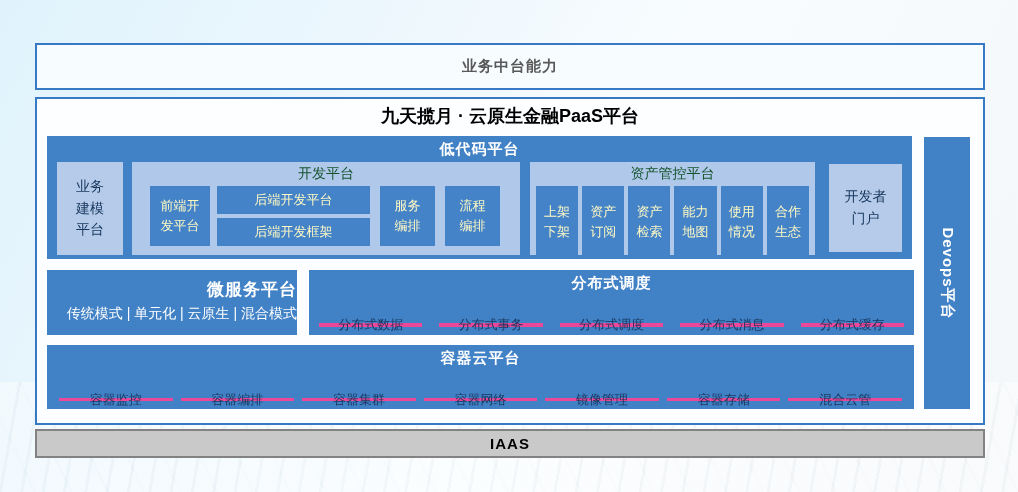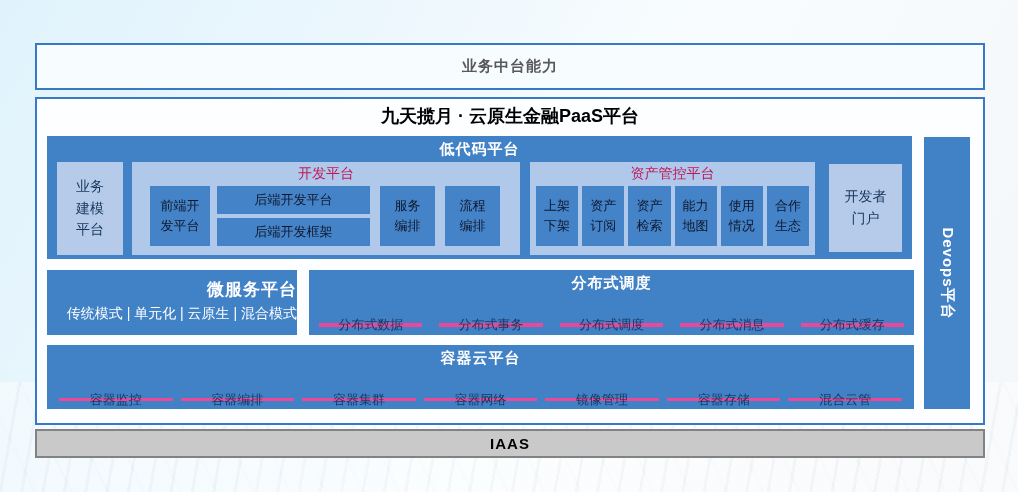--- a/index.html
+++ b/index.html
@@ -38,33 +38,33 @@
   .lowcode { left:10px; top:37px; width:865px; height:123px; }
   .lowcode-row { position:absolute; left:0; top:26px; right:0; bottom:0; }
   .lite { background:#b5cbe9; color:#17375e; }
   .multiline { white-space:pre-line; }
   .biz-model {
     position:absolute; left:10px; top:0; width:66px; height:93px;
     display:flex; align-items:center; justify-content:center;
     font-size:14px; line-height:1.55; text-align:center;
   }
   .panel { position:absolute; top:0; height:93px; background:#b0c8e9; }
-  .panel-title { text-align:center; font-size:14px; color:#be185d; padding-top:3px; height:24px; }
+  .panel-title { text-align:center; font-size:14px; color:#14532d; padding-top:3px; height:24px; }
   .dev-panel { left:85px; width:388px; }
   .dev-items { display:flex; padding:0 18px; gap:0; height:60px; }
   .blue-box {
-    background:#4583c9; color:#0f172a; font-size:13px;
+    background:#4583c9; color:#fef9c3; font-size:13px;
     display:flex; align-items:center; justify-content:center; text-align:center; line-height:1.55;
   }
   .fe-box { width:60px; height:60px; }
   .be-stack { width:153px; height:60px; margin-left:7px; display:flex; flex-direction:column; gap:4px; }
   .be-stack .blue-box { height:28px; flex:1; }
   .orch-box { width:55px; height:60px; margin-left:10px; }
   .asset-panel { left:483px; width:285px; }
-  .asset-items { display:flex; padding:0 6px; gap:4px; height:60px; }
+  .asset-items { display:flex; padding:0 6px; gap:4px; height:72px;justify-content:flex-end; }
   .asset-items .blue-box { flex:1; }
   .dev-portal {
     position:absolute; left:782px; top:2px; width:73px; height:88px;
     display:flex; align-items:center; justify-content:center;
     font-size:14px; line-height:1.55; text-align:center;
   }
   .micro { left:10px; top:171px; width:250px; height:65px; text-align:right; color:#fff; }
   .micro-title { font-size:17px; font-weight:bold; padding-top:8px; letter-spacing:1px; }
   .micro-sub { font-size:14px; padding-top:4px; }
   .middleware { left:272px; top:171px; width:605px; height:65px; }

